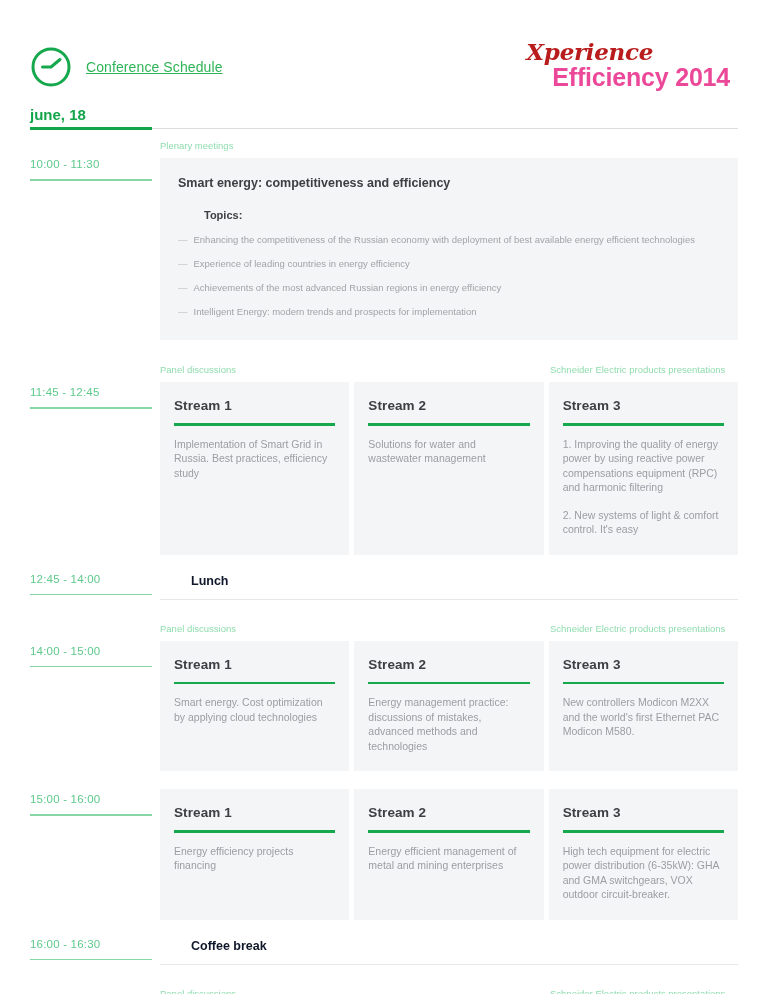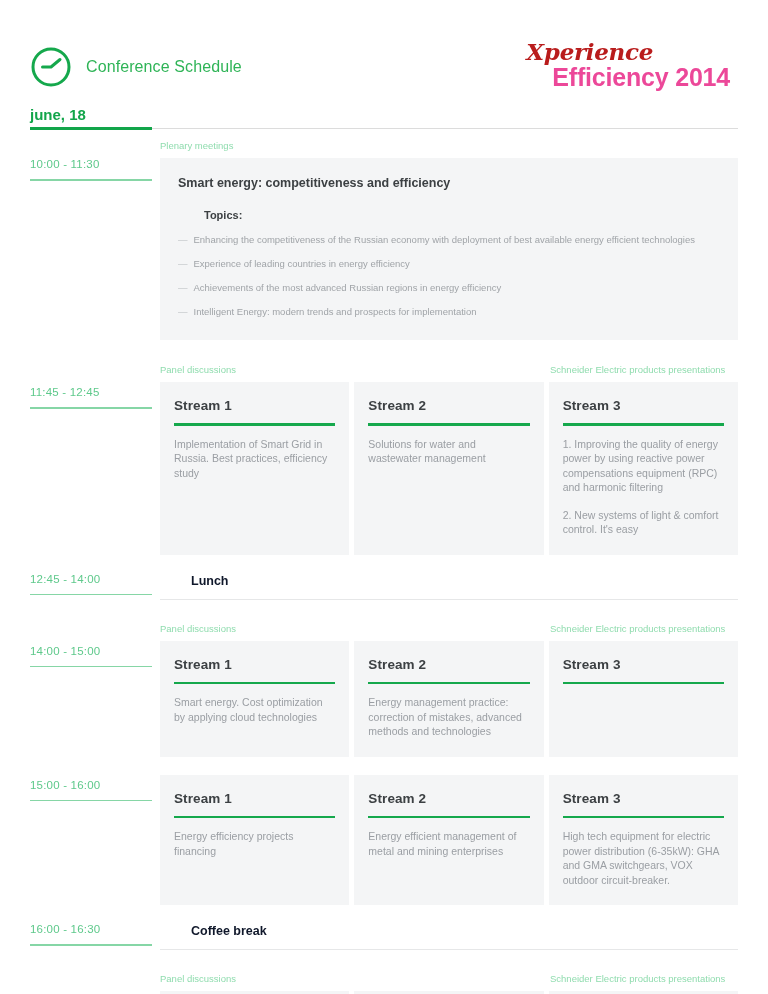--- a/index.html
+++ b/index.html
@@ -34,24 +34,25 @@
     align-items: center;
     gap: 14px;
     position: absolute;
     left: 0;
     top: 6px;
   }
 
   .clock-icon { width: 42px; height: 42px; display: block; }
 
   .brand-title {
-    font-size: 16px;
+    font-size: 14px;
     color: #2fb457;
     letter-spacing: 0.1px;
     white-space: nowrap;
+    text-decoration: underline;
   }
 
   .logo {
     position: absolute;
     right: 8px;
     top: 0;
     text-align: left;
     line-height: 1;
   }
   .logo-top {
@@ -365,26 +366,29 @@
           <div class="card-title">Stream 1</div>
           <div class="card-underline"></div>
           <div class="card-body">
             <p class="card-para">Smart energy. Cost optimization by applying cloud technologies</p>
           </div>
         </div>
         <div class="card" style="min-height:102px;">
           <div class="card-title">Stream 2</div>
           <div class="card-underline"></div>
           <div class="card-body">
-            <p class="card-para">Energy management practice: correction of mistakes, advanced methods and technologies</p>
+            <p class="card-para">Energy management practice: discussions of mistakes, advanced methods and technologies</p>
           </div>
         </div>
         <div class="card" style="min-height:102px;">
           <div class="card-title">Stream 3</div>
           <div class="card-underline"></div>
+          <div class="card-body">
+            <p class="card-para">New controllers Modicon M2XX and the world's first Ethernet PAC Modicon M580.</p>
+          </div>
         </div>
       </div>
     </div>
 
     <div class="spacer-md"></div>
 
     <div class="row">
       <div class="time-col" style="top:4px;">
         <div class="time-text">15:00 - 16:00</div>
         <div class="time-rule"></div>

